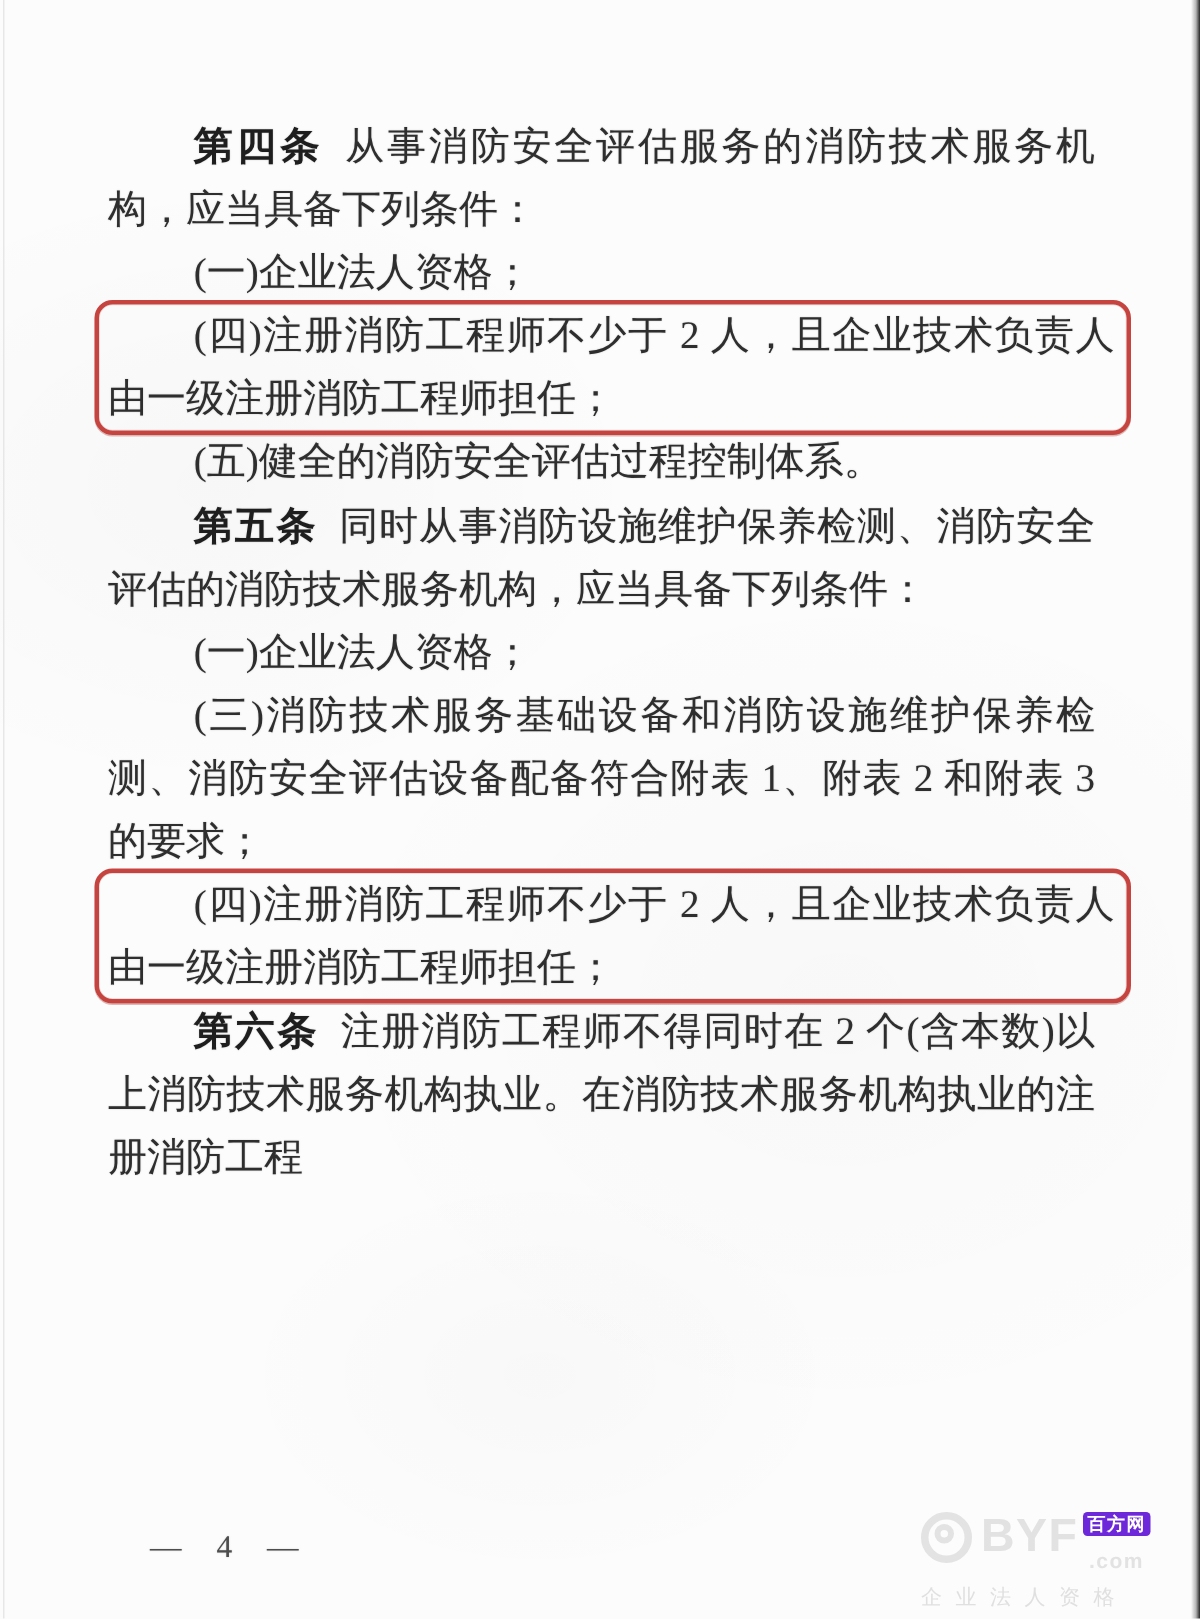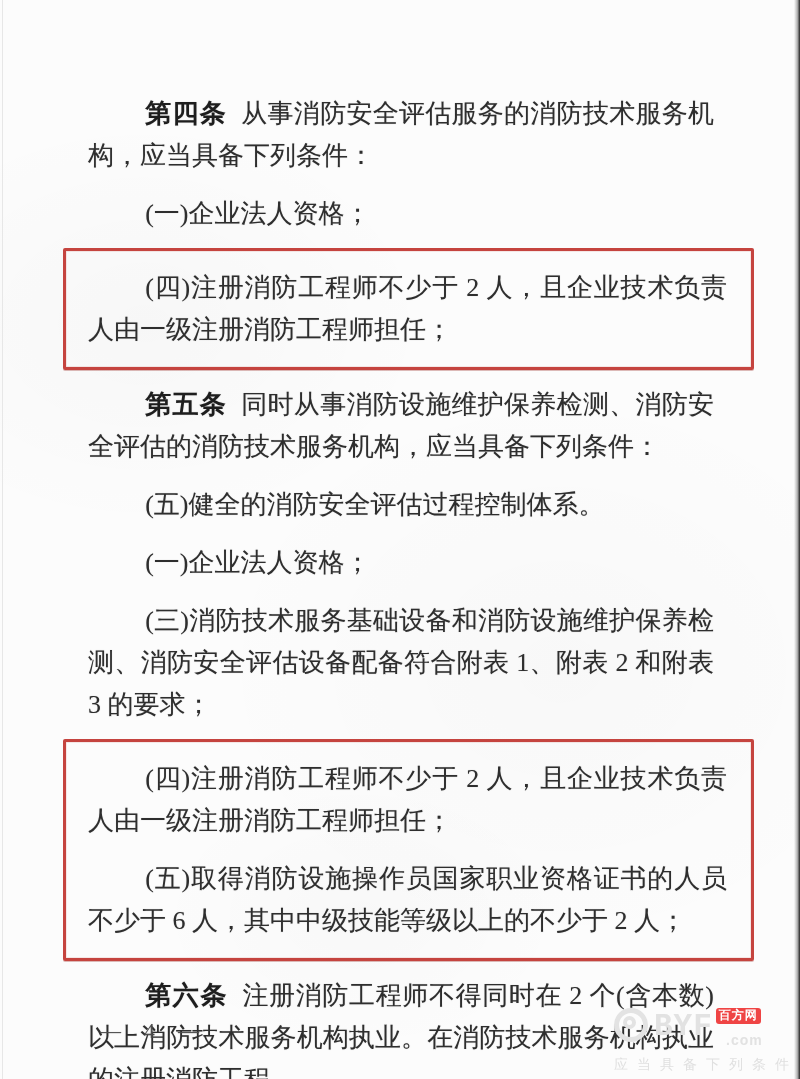--- a/index.html
+++ b/index.html
@@ -27,32 +27,32 @@
 
   .content {
     position: absolute;
     left: 72px; top: 76px; width: 658px;
     font-size: 26px;
     line-height: 42px;
     text-align: justify;
     color: #2e2e2e;
     text-shadow: 0 0 1px rgba(70,70,70,0.35);
   }
-  p.para { margin: 16px; text-indent: 2.2em; }
+  p.para { margin: 0; text-indent: 2.2em; }
   .lead {
     font-weight: 700;
     color: #1e1e1e;
     font-family: "Liberation Sans", "DejaVu Sans", sans-serif;
     margin-right: 0.55em;
     letter-spacing: 1px;
   }
 
   .hl-box {
     border: 3px solid #c5443f;
-    border-radius: 2px;
+    border-radius: 12px;
     margin: -3px -24px -3px -9px;
     padding: 0 8px 0 6px;
     box-shadow: 0 1px 0 rgba(160,60,55,0.35), inset 0 0 0 0.5px rgba(200,90,85,0.25);
   }
 
   .page-number {
     position: absolute;
     left: 100px; top: 1019px;
     font-size: 21px;
     color: #4d4d4d;
@@ -63,39 +63,39 @@
 
   
   .watermark {
     position: absolute;
     right: 6px; top: 1008px;
     width: 180px;
     color: #e1e1e1;
     font-family: "Liberation Sans", "DejaVu Sans", sans-serif;
     user-select: none;
   }
-  .wm-top { display: flex; align-items: flex-end; font-family: Liberation Mono, monospace; }
+  .wm-top { display: flex; align-items: flex-start; }
   .wm-ring {
     display: inline-block; box-sizing: border-box;
     width: 34px; height: 34px;
     border: 5px solid #e3e3e3; border-radius: 50%;
     position: relative; flex: 0 0 auto;
   }
   .wm-ring::before {
     content: ""; position: absolute; box-sizing: border-box;
     width: 13px; height: 13px;
     border: 4px solid #e3e3e3; border-radius: 50%;
     left: 4px; top: 3px;
   }
   .wm-brand {
     font-size: 31px; font-weight: 800; letter-spacing: 1px;
     color: #e2e2e2; margin-left: 6px; line-height: 1;
   }
   .wm-tag {
-    background: #ef4444; color: #ffffff;
+    background: #6d28d9; color: #ffffff;
     font-size: 12px; font-weight: 700;
     padding: 1px 3px; border-radius: 3px;
     margin-left: 3px; align-self: flex-start; line-height: 1.2;
     letter-spacing: 1px;
   }
   .wm-com {
     font-size: 14px; font-weight: 700; letter-spacing: 1px;
     color: #e2e2e2; margin: -9px 0 0 112px; line-height: 1;
   }
   .wm-slogan {
@@ -114,40 +114,39 @@
 <div class="content">
 
   <p class="para"><b class="lead">第四条</b><span>从事消防安全评估服务的消防技术服务机构，应当具备下列条件：</span></p>
 
   <p class="para">(一)企业法人资格；</p>
 
   <div class="hl-box">
     <p class="para">(四)注册消防工程师不少于 2 人，且企业技术负责人由一级注册消防工程师担任；</p>
   </div>
 
+  <p class="para">(五)健全的消防安全评估过程控制体系。</p>
+
   <p class="para"><b class="lead">第五条</b><span>同时从事消防设施维护保养检测、消防安全评估的消防技术服务机构，应当具备下列条件：</span></p>
-
-  <p class="para">(五)健全的消防安全评估过程控制体系。</p>
 
   <p class="para">(一)企业法人资格；</p>
   <p class="para">(三)消防技术服务基础设备和消防设施维护保养检测、消防安全评估设备配备符合附表 1、附表 2 和附表 3 的要求；</p>
 
   <div class="hl-box">
     <p class="para">(四)注册消防工程师不少于 2 人，且企业技术负责人由一级注册消防工程师担任；</p>
-    <p class="para">(五)取得消防设施操作员国家职业资格证书的人员不少于 6 人，其中中级技能等级以上的不少于 2 人；</p>
   </div>
 
 
   <p class="para"><b class="lead">第六条</b><span>注册消防工程师不得同时在 2 个(含本数)以上消防技术服务机构执业。在消防技术服务机构执业的注册消防工程</span></p>
 
 </div>
 
 <div class="page-number">— 4 —</div>
 
 <div class="watermark">
   <div class="wm-top">
     <span class="wm-ring"></span>
     <span class="wm-brand">BYF</span>
     <span class="wm-tag">百方网</span>
   </div>
   <div class="wm-com">.com</div>
-  <div class="wm-slogan">应当具备下列条件</div>
+  <div class="wm-slogan">企业法人资格</div>
 </div>
 
 </body></html>

